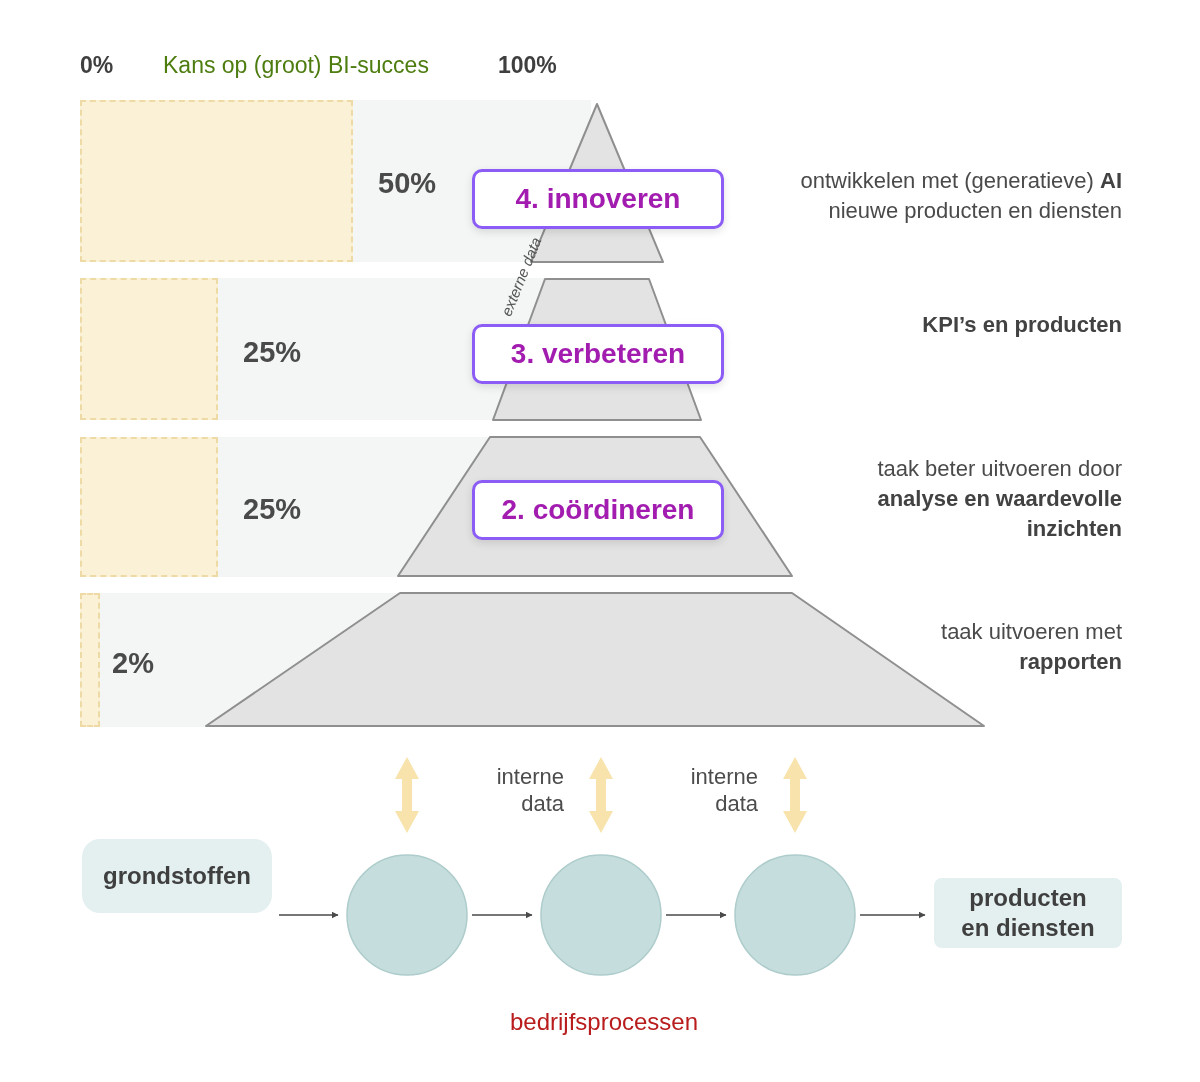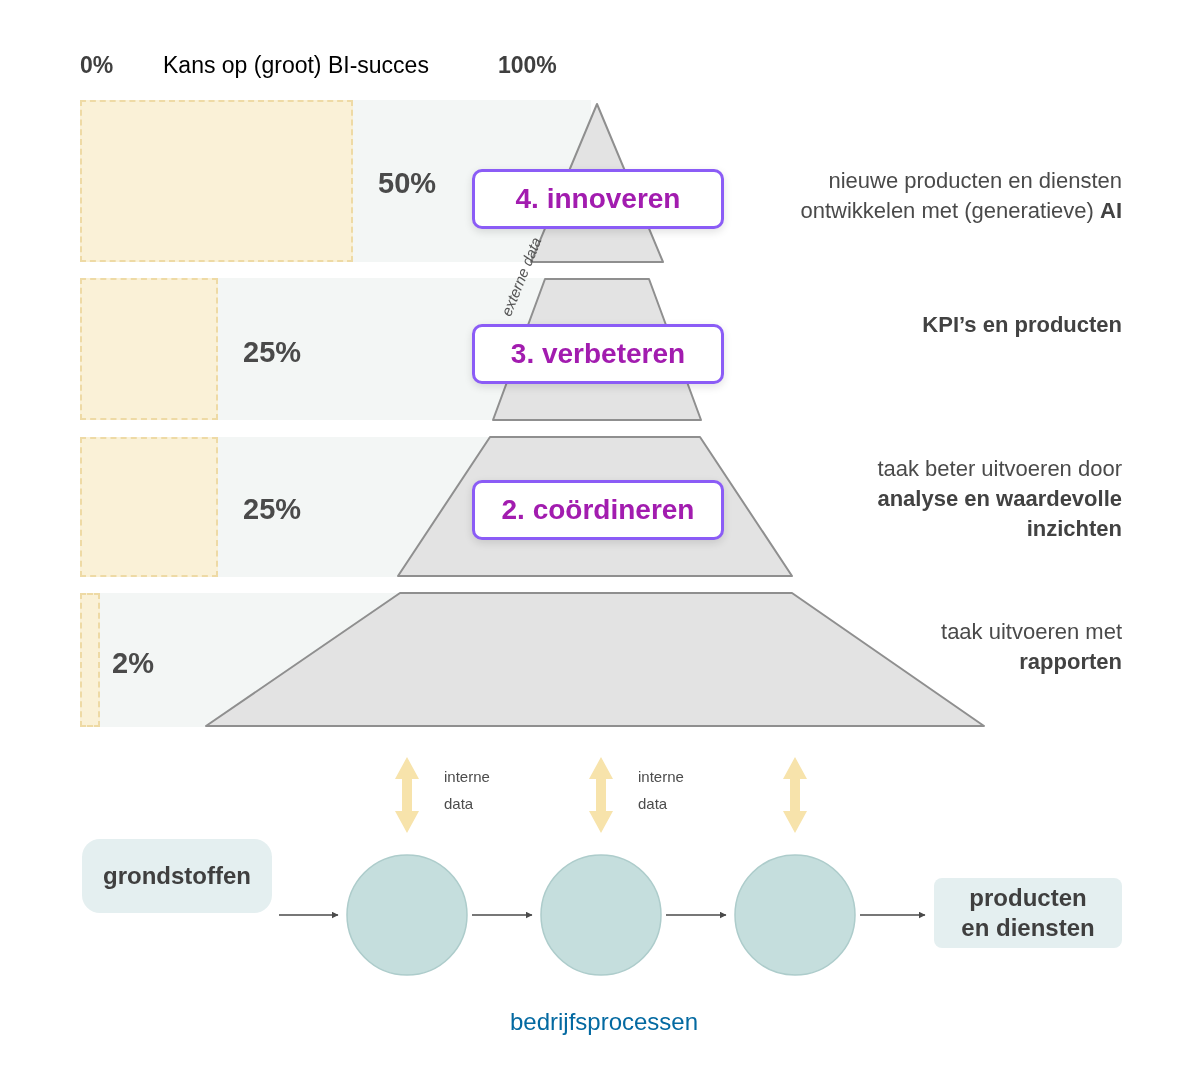--- a/index.html
+++ b/index.html
@@ -4,21 +4,21 @@
 <style>
   html,body{margin:0;padding:0;background:#ffffff;}
   #canvas{
     position:relative;width:1200px;height:1082px;background:#ffffff;overflow:hidden;
     font-family:"Liberation Sans", sans-serif;color:#474747;
   }
   
   .hdr{position:absolute;top:52px;font-size:23px;line-height:26px;}
   .hdr.num{font-weight:700;color:#3f3f3f;}
   #hdr-zero{left:80px;}
-  #hdr-title{left:163px;font-weight:400;color:#000000;}
+  #hdr-title{left:163px;font-weight:400;color:#4d7c0f;}
   #hdr-hundred{left:498px;}
   
   .row{position:absolute;left:80px;width:511px;background:#f3f6f5;z-index:0;}
   #row-4{top:100px;height:162px;}
   #row-3{top:278px;height:142px;}
   #row-2{top:437px;height:140px;}
   #row-1{top:593px;height:134px;}
   .bar{position:absolute;left:80px;background:#faf1d7;border:2px dashed #eedaa5;box-sizing:border-box;z-index:1;}
   #bar-4{top:100px;height:162px;width:273px;}
   #bar-3{top:278px;height:142px;width:138px;}
@@ -43,34 +43,34 @@
   
   .desc{position:absolute;right:78px;text-align:right;font-size:22px;line-height:30px;color:#4a4a4a;z-index:3;}
   .desc .b{font-weight:700;color:#424242;}
   #desc-4{top:166px;} #desc-3{top:310px;} #desc-2{top:454px;} #desc-1{top:617px;}
   
   #external-label{
     position:absolute;left:455px;top:268px;width:132px;text-align:center;z-index:4;
     transform:rotate(-68deg);font-style:italic;font-size:15px;color:#555555;
   }
   
-  .idata{position:absolute;width:120px;text-align:left;font-size:15px;line-height:27px;color:#4c4c4c;z-index:3;}
+  .idata{position:absolute;width:120px;text-align:right;font-size:22px;line-height:27px;color:#4c4c4c;z-index:3;}
   #idata-1{left:444px;top:763px;}
   #idata-2{left:638px;top:763px;}
   
   .node{
     position:absolute;background:#e4eff0;border-radius:8px;z-index:3;
     display:flex;flex-direction:column;align-items:center;justify-content:center;
     font-size:24px;font-weight:700;color:#3f3f3f;line-height:30px;text-align:center;
   }
   #node-input{left:82px;top:839px;width:190px;height:74px;border-radius:18px;}
   #node-output{left:934px;top:878px;width:188px;height:70px;}
   #flow-caption{
     position:absolute;left:454px;top:1008px;width:300px;text-align:center;z-index:3;
-    font-size:24px;font-weight:500;color:#0369a1;
+    font-size:24px;font-weight:500;color:#b91c1c;
   }
 </style>
 </head>
 <body>
 
 <div id="canvas">
 
   <div class="hdr num" id="hdr-zero">0%</div>
   <div class="hdr" id="hdr-title">Kans op (groot) BI-succes</div>
   <div class="hdr num" id="hdr-hundred">100%</div>
@@ -116,22 +116,22 @@
     <line x1="860" y1="915" x2="925" y2="915" stroke="#4a4a4a" stroke-width="1.5" marker-end="url(#ah)"></line>
   </svg>
 
   <div id="external-label">externe data</div>
 
   <div class="lvlbox" id="box-4">4. innoveren</div>
   <div class="lvlbox" id="box-3">3. verbeteren</div>
   <div class="lvlbox" id="box-2">2. coördineren</div>
 
   <div class="desc" id="desc-4">
+    <div><span>ontwikkelen met (generatieve) </span><span class="b">AI</span></div>
     <div>nieuwe producten en diensten</div>
-    <div><span>ontwikkelen met (generatieve) </span><span class="b">AI</span></div>
   </div>
   <div class="desc" id="desc-3">
     <div class="b">KPI’s en producten</div>
   </div>
   <div class="desc" id="desc-1">
     <div>taak uitvoeren met</div>
     <div class="b">rapporten</div>
   </div>
   <div class="desc" id="desc-2">
     <div>taak beter uitvoeren door</div>

